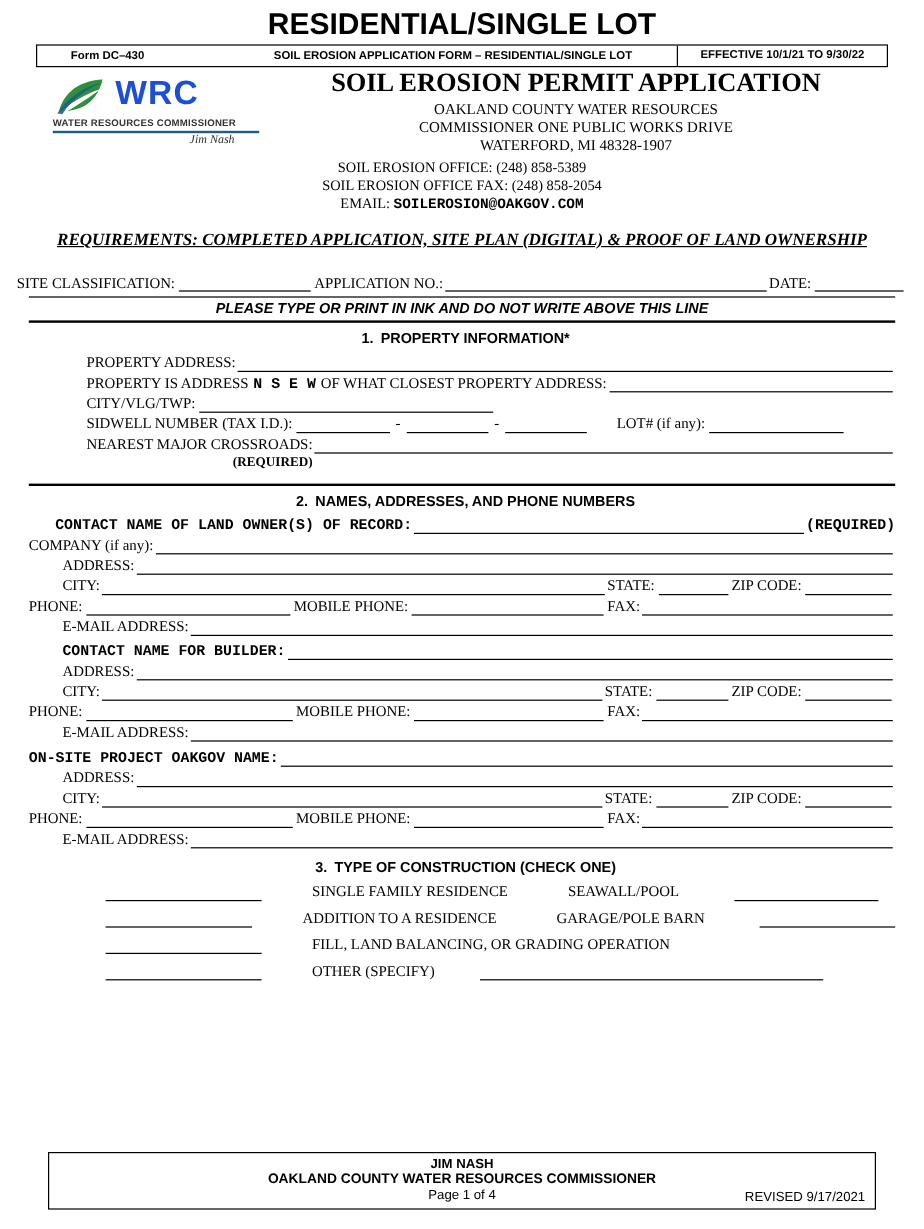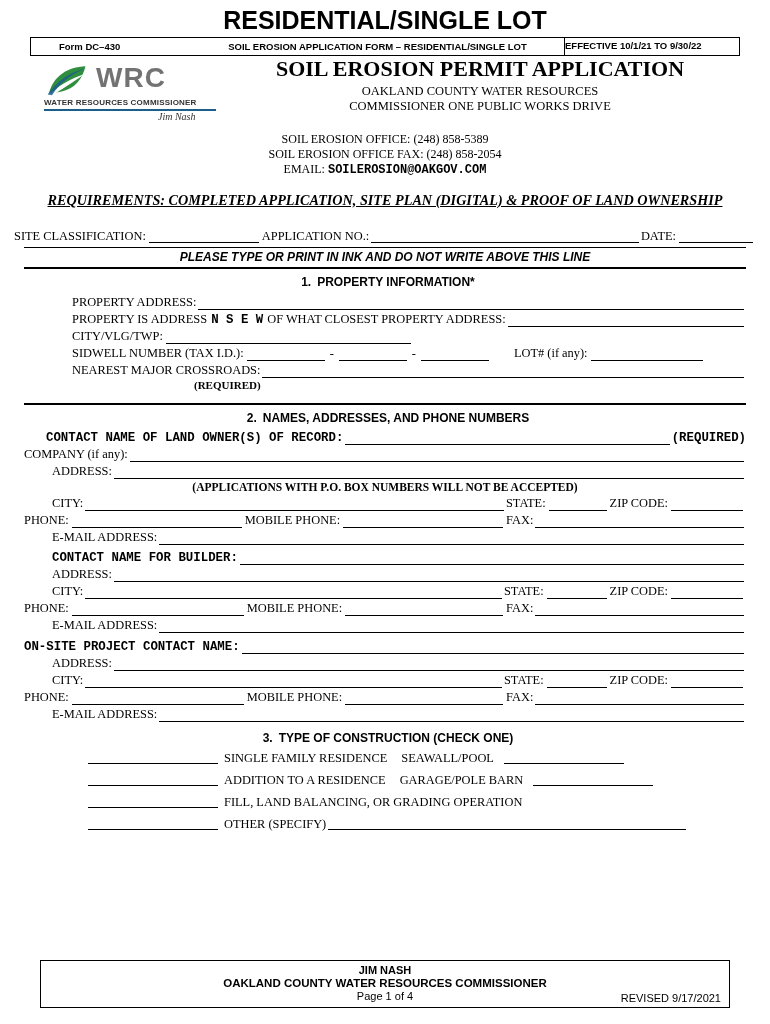--- a/index.html
+++ b/index.html
@@ -46,21 +46,21 @@
     width: 140px;
     padding-left: 8px;
     box-sizing: border-box;
   }
   .formbar .fb-mid {
     flex: 1;
     text-align: center;
   }
   .formbar .fb-right {
     width: 175px;
-    text-align: left;
+    text-align: center;
     border-left: 1px solid #000;
     box-sizing: border-box;
     height: 100%;
     line-height: 16px;
   }
 
   .logo-row {
     position: relative;
     height: 72px;
   }
@@ -79,21 +79,21 @@
     height: 32px;
   }
   .logo .wrc-text {
     position: absolute;
     left: 56px;
     top: 0px;
     font-family: "Liberation Sans", sans-serif;
     font-weight: bold;
     font-size: 28px;
     letter-spacing: 1px;
-    color: #737373;
+    color: #1d4ed8;
   }
   .logo .wrc-sub {
     position: absolute;
     left: 4px;
     top: 36px;
     font-family: "Liberation Sans", sans-serif;
     font-weight: bold;
     font-size: 8px;
     letter-spacing: 0.2px;
     color: #333;
@@ -238,23 +238,24 @@
   }
 
   .sec2-bar {
     border-top: 2px solid #000;
     margin-top: 12px;
     padding-top: 4px;
   }
 
   .constr-row {
     display: flex;
-    align-items: flex-start;
+    align-items: flex-end;
     margin-bottom: 7px;
     padding-left: 64px;
+    gap: 36px;
   }
   .blank-med {
     width: 130px;
     border-bottom: 1px solid #000;
     height: 12px;
     margin-right: 6px;
   }
   .blank-sm {
     width: 120px;
     border-bottom: 1px solid #000;
@@ -319,20 +320,21 @@
       </svg>
       <div class="wrc-text">WRC</div>
       <div class="underbar"></div>
       <div class="wrc-sub">WATER RESOURCES COMMISSIONER</div>
       <div class="signature">Jim Nash</div>
     </div>
     <div class="hdr-center">
       <div class="t1">SOIL EROSION PERMIT APPLICATION</div>
       <div class="t2">OAKLAND COUNTY WATER RESOURCES</div>
       <div class="t2">COMMISSIONER ONE PUBLIC WORKS DRIVE</div>
+      <div class="t2">WATERFORD, MI 48328-1907</div>
     </div>
   </div>
 
   <div class="contact-block">
     <div>SOIL EROSION OFFICE: (248) 858-5389</div>
     <div>SOIL EROSION OFFICE FAX: (248) 858-2054</div>
     <div>
       <span>EMAIL:</span>
       <span class="bold">SOILEROSION@OAKGOV.COM</span>
     </div>
@@ -406,21 +408,20 @@
     <div class="rowline">
       <span class="lbl">COMPANY (if any):</span>
       <span class="fill"></span>
     </div>
 
     <div class="rowline indent1">
       <span class="lbl">ADDRESS:</span>
       <span class="fill"></span>
     </div>
 
-    <div class="centered-note">(APPLICATIONS WITH P.O. BOX NUMBERS WILL NOT BE ACCEPTED)</div>
 
     <div class="rowline indent1">
       <span class="lbl">CITY:</span>
       <span class="fill"></span>
       <span class="lbl">STATE:</span>
       <span class="fixed" style="width:58px"></span>
       <span class="lbl">ZIP CODE:</span>
       <span class="fixed" style="width:72px"></span>
     </div>
 
@@ -465,21 +466,21 @@
       <span class="lbl">FAX:</span>
       <span class="fill"></span>
     </div>
 
     <div class="rowline indent1">
       <span class="lbl">E-MAIL  ADDRESS:</span>
       <span class="fill"></span>
     </div>
 
     <div class="rowline" style="margin-top:7px">
-      <span class="lbl bold">ON-SITE PROJECT CONTACT NAME:</span>
+      <span class="lbl bold">ON-SITE PROJECT OAKGOV NAME:</span>
       <span class="fill"></span>
     </div>
 
     <div class="rowline indent1">
       <span class="lbl">ADDRESS:</span>
       <span class="fill"></span>
     </div>
 
     <div class="rowline indent1">
       <span class="lbl">CITY:</span>

